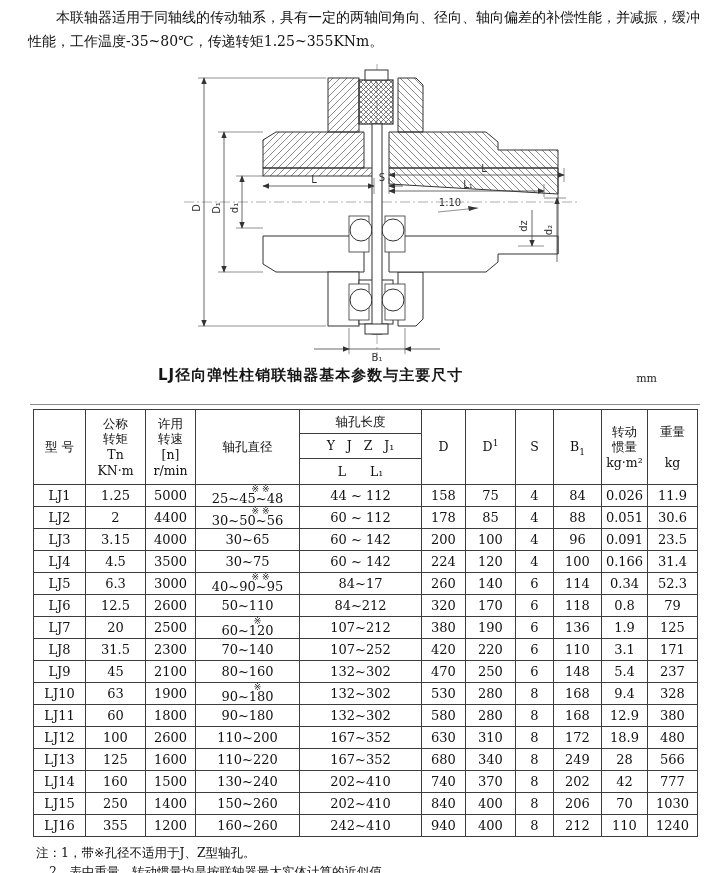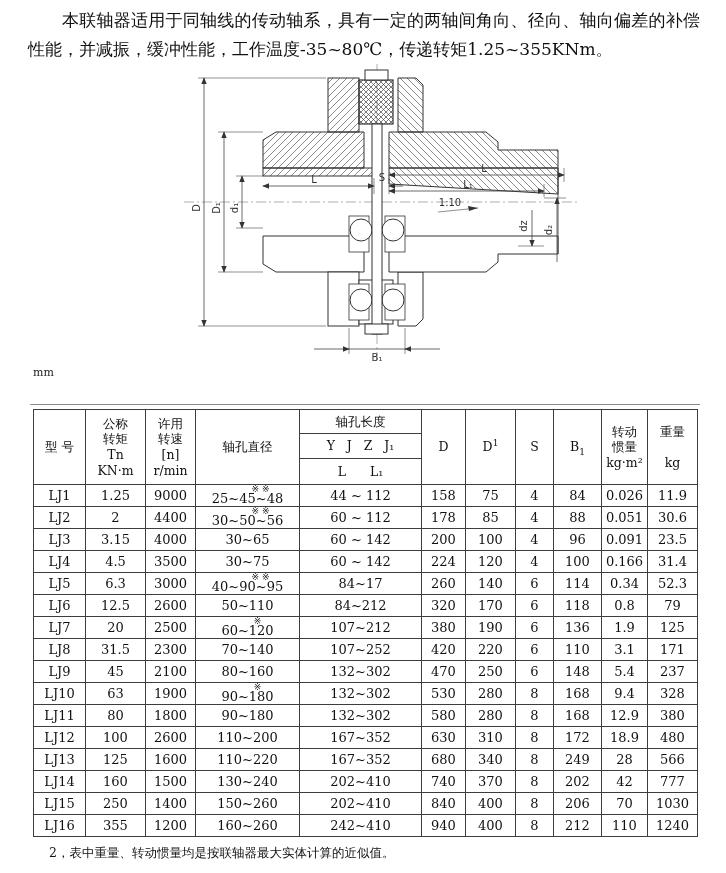--- a/index.html
+++ b/index.html
@@ -4,37 +4,37 @@
 <style>
   html,body{margin:0;padding:0;}
   body{
     width:726px;height:873px;position:relative;background:#fff;
     font-family:"DejaVu Serif","DejaVu Sans","Liberation Serif",serif;
     color:#141414;overflow:hidden;
   }
   
   .para{
     position:absolute;left:28px;top:6px;width:672px;
-    font-size:17px;line-height:1.7;text-align:justify;text-indent:2em;
+    font-size:14px;line-height:1.7;text-align:justify;text-indent:2em;
     color:#111;
   }
   
   .drawing{position:absolute;left:146px;top:62px;width:452px;height:302px;}
   .drawing svg{display:block;}
   .dim-label{font-family:"DejaVu Sans","Liberation Sans",sans-serif;font-size:10px;fill:#333;}
   
   .titlerow{
     position:absolute;left:33px;top:366px;width:664px;
     display:flex;align-items:flex-end;justify-content:space-between;
   }
   .tbl-title{
     margin-left:125px;font-size:15px;font-weight:bold;letter-spacing:1px;
     font-family:"DejaVu Sans","Liberation Sans",sans-serif;color:#161616;
   }
-  .unit{font-size:11px;margin-right:28px;color:#222;
+  .unit{font-size:11px;margin-right:40px;color:#222;
     font-family:"DejaVu Serif",serif;}
   .rule{position:absolute;left:30px;top:404px;width:670px;border-top:1px solid #8a8a8a;}
   
   table.main{
     position:absolute;left:33px;top:409px;width:664px;
     border-collapse:collapse;table-layout:fixed;
     font-size:13px;color:#111;
   }
   table.main th,table.main td{
     border:1px solid #3d3d3d;text-align:center;vertical-align:middle;
@@ -165,20 +165,21 @@
     <text class="dim-label" x="322" y="126" text-anchor="middle">L₁</text>
     <text class="dim-label" x="304" y="144" text-anchor="middle" font-size="9">1:10</text>
     <text class="dim-label" transform="rotate(-90 381 164)" x="381" y="164" text-anchor="middle">dz</text>
     <text class="dim-label" transform="rotate(-90 406 168)" x="406" y="168" text-anchor="middle">d₂</text>
     <text class="dim-label" x="231" y="299" text-anchor="middle">B₁</text>
   </g>
 </svg>
 </div>
 
 <div class="titlerow">
+  <span class="tbl-title">LJ径向弹性柱销联轴器基本参数与主要尺寸</span>
   <span class="unit">mm</span>
 </div>
 <div class="rule"></div>
 
 <table class="main">
   <colgroup>
     <col style="width:52px">
       <col style="width:60px">
       <col style="width:50px">
     <col style="width:104px">
@@ -218,21 +219,21 @@
       <th class="hpre">Y   J   Z   J₁</th>
     </tr>
     <tr style="height:26px">
       <th class="hpre">L      L₁</th>
     </tr>
   </thead>
   <tbody>
       <tr>
         <td>LJ1</td>
         <td>1.25</td>
-        <td>9000</td>
+        <td>5000</td>
         <td class="bore">
           <div class="marks m2">※ ※</div>
           <div class="val">25~45~48</div>
         </td>
         <td>44 ~ 112</td>
         <td>158</td>
         <td>75</td>
         <td>4</td>
         <td>84</td>
         <td>0.026</td>
@@ -362,21 +363,21 @@
         <td>132~302</td>
         <td>530</td>
         <td>280</td>
         <td>8</td>
         <td>168</td>
         <td>9.4</td>
         <td>328</td>
       </tr>
       <tr>
         <td>LJ11</td>
-        <td>80</td>
+        <td>60</td>
         <td>1800</td>
         <td>90~180</td>
         <td>132~302</td>
         <td>580</td>
         <td>280</td>
         <td>8</td>
         <td>168</td>
         <td>12.9</td>
         <td>380</td>
       </tr>
@@ -442,14 +443,15 @@
         <td>400</td>
         <td>8</td>
         <td>212</td>
         <td>110</td>
         <td>1240</td>
       </tr>
     </tbody>
 </table>
 
 <div class="notes">
+  <div class="n1">注：1，带※孔径不适用于J、Z型轴孔。</div>
   <div class="n2">2，表中重量、转动惯量均是按联轴器最大实体计算的近似值。</div>
 </div>
 
 </body></html>

